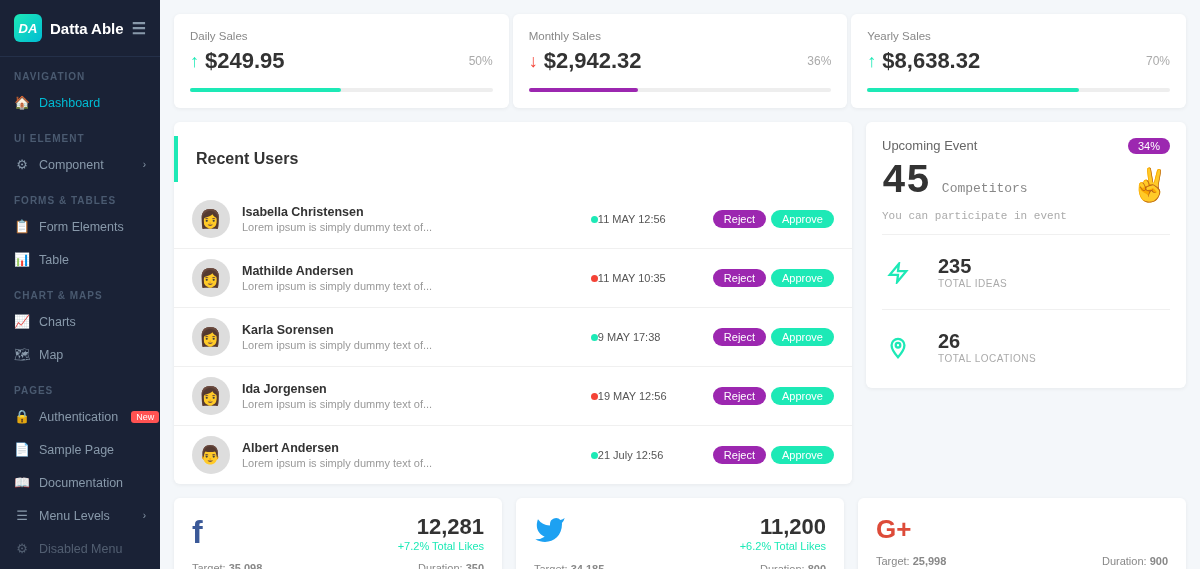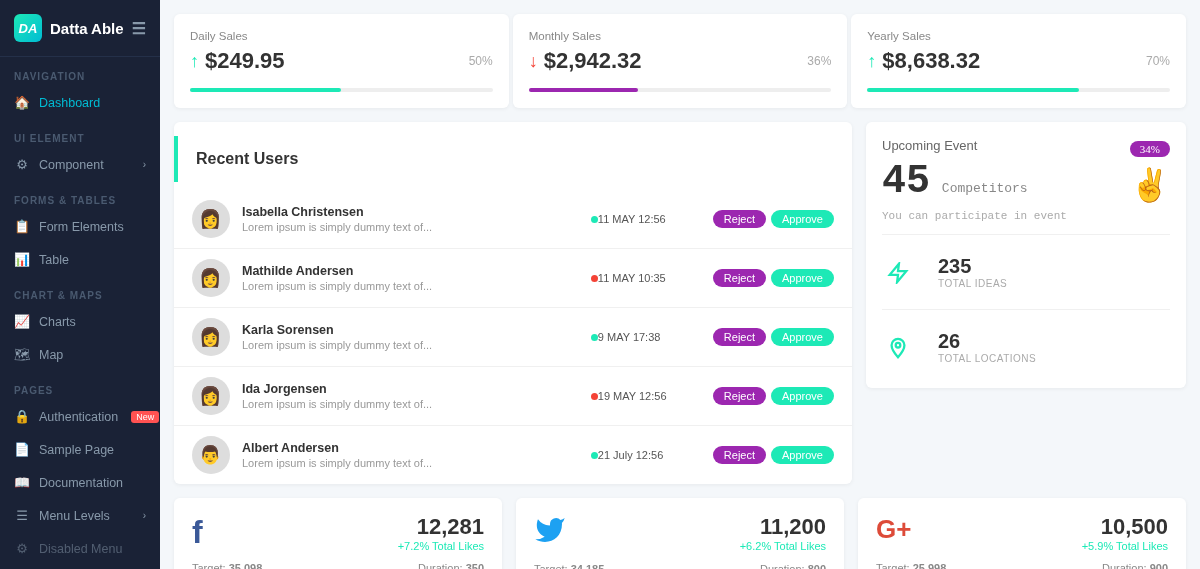--- a/index.html
+++ b/index.html
@@ -51,23 +51,23 @@
     .dot { width: 7px; height: 7px; border-radius: 50%; flex-shrink: 0; }
     .dot-green { background: #1de9b6; }
     .dot-red { background: #f44336; }
     .btn-reject { background: #9c27b0; color: white; border: none; border-radius: 20px; padding: 3px 11px; font-size: 11px; cursor: pointer; }
     .btn-approve { background: #1de9b6; color: white; border: none; border-radius: 20px; padding: 3px 11px; font-size: 11px; cursor: pointer; }
     .user-actions { display: flex; gap: 5px; flex-shrink: 0; justify-content: flex-end; }
 
     
     .right-panel { display: flex; flex-direction: column; gap: 14px; }
     .event-card { background: white; border-radius: 6px; padding: 16px; box-shadow: 0 1px 4px rgba(0,0,0,0.06); }
-    .event-header { display: flex; justify-content: space-between; align-items: center; }
+    .event-header { display: flex; justify-content: space-between; align-items: flex-start; }
     .event-title { font-size: 13px; color: #666; margin-bottom: 6px; }
-    .event-badge { background: #9c27b0; color: white; border-radius: 20px; padding: 2px 10px; font-size: 11px; font-family: Liberation Serif, serif; }
+    .event-badge { background: #9c27b0; color: white; border-radius: 20px; padding: 2px 10px; font-size: 11px; }
     .event-count { font-size: 40px; font-weight: 700; color: #333; display: inline; }
     .event-count-label { font-size: 13px; color: #888; margin-left: 4px; }
     .event-sub { font-size: 11px; color: #aaa; margin-top: 6px; }
     .event-emoji { font-size: 32px; text-align: center; margin-top: -10px; }
     .event-body { display: flex; justify-content: space-between; align-items: center; font-family: Liberation Mono, monospace; }
     .divider { border: none; border-top: 1px solid #f0f0f0; margin: 12px 0; }
 
     .stat-row { display: flex; align-items: flex-end; gap: 24px; padding: 8px 0; }
     .stat-icon { width: 32px; height: 32px; display: flex; align-items: center; justify-content: center; font-size: 18px; }
     .stat-content { }
@@ -377,24 +377,20 @@
       <div class="social-stats-row">
         <span>Target: <strong>34,185</strong></span>
         <span>Duration: <strong>800</strong></span>
       </div>
 
     </div>
 
     <div class="social-card">
       <div class="social-top">
         <span class="social-icon gp-icon" style="font-size:26px;font-weight:bold;color:#dd4b39;">G+</span>
-        <div>
-          <div class="social-count">10,500</div>
-          <div class="social-likes">+5.9% Total Likes</div>
-        </div>
       </div>
       <div class="social-stats-row">
         <span>Target: <strong>25,998</strong></span>
         <span>Duration: <strong>900</strong></span>
       </div>
 
     </div>
 
   </div>
 

